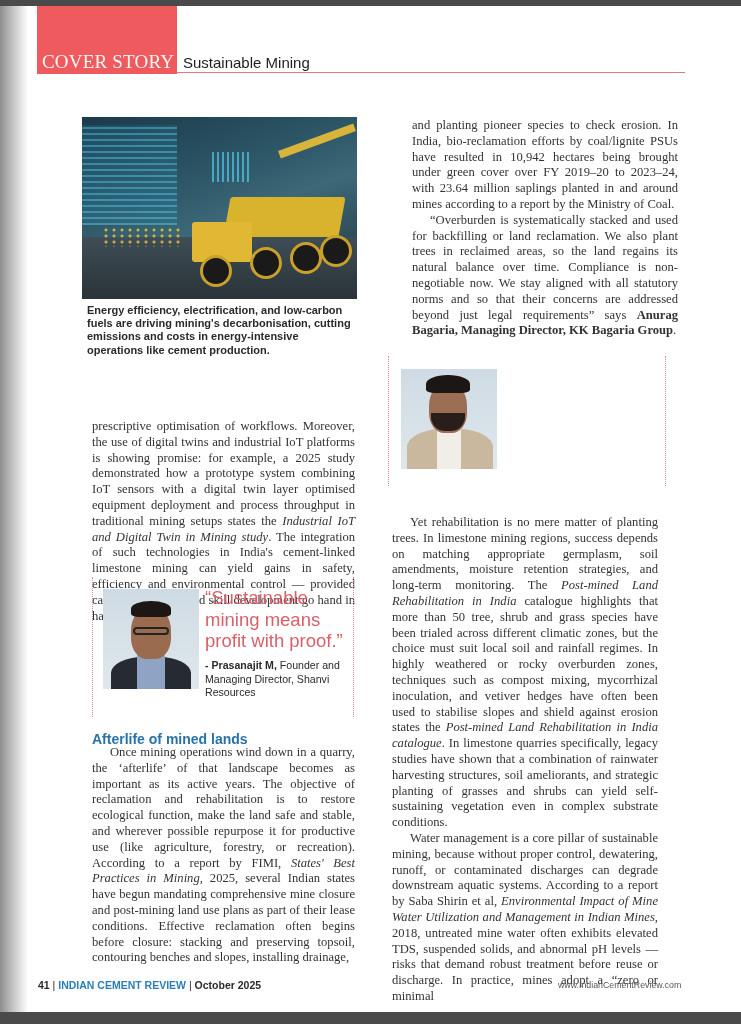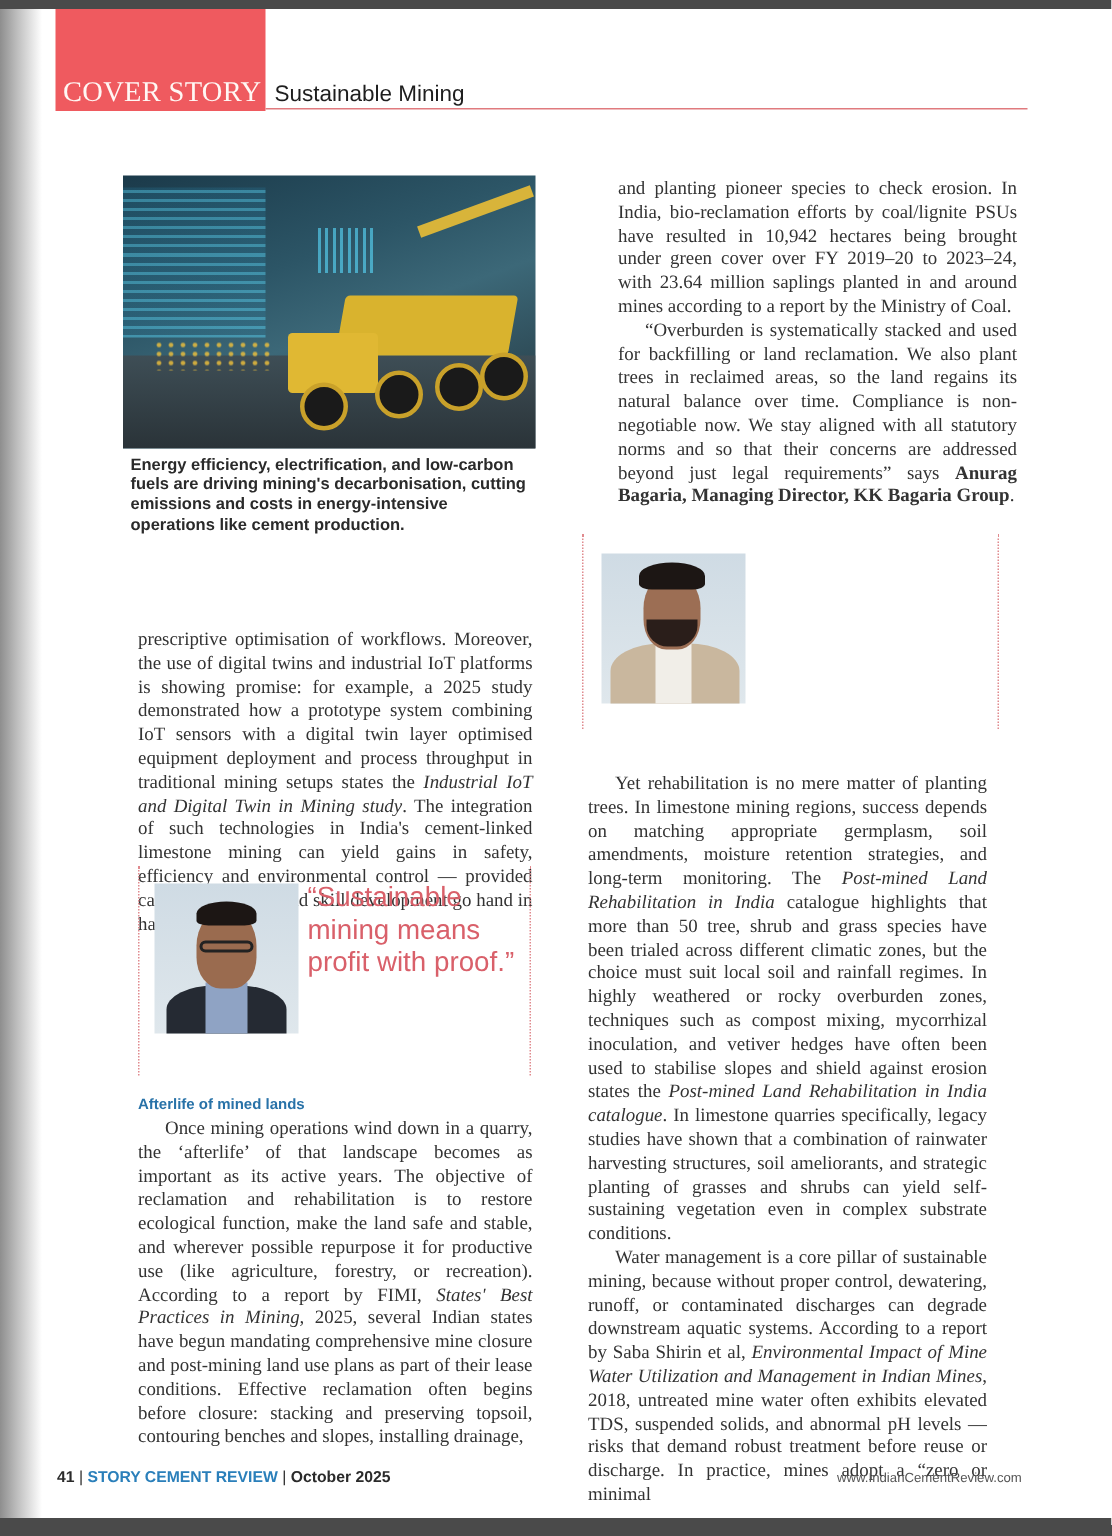--- a/index.html
+++ b/index.html
@@ -37,21 +37,21 @@
   .qb1 { left:388px; top:356px; width:276px; height:130px; }
   .qb2 { left:92px; top:577px; width:260px; height:140px; }
   .photo { position:absolute; background:linear-gradient(180deg,#cfdbe4 0%,#dfe7ec 100%); overflow:hidden; }
   .photo .face { position:absolute; border-radius:45% 45% 40% 40%; background:#9a6b4f; }
   .photo .hair { position:absolute; border-radius:50% 50% 20% 20%; background:#1c1614; }
   .photo .body { position:absolute; border-radius:40% 40% 0 0; }
   .quote-text { position:absolute; font-family:"Liberation Sans", sans-serif; color:#d9606a; font-size:18.5px; line-height:21.5px; }
   .attrib { position:absolute; font-family:"Liberation Sans", sans-serif; font-size:10.6px; line-height:13.5px; color:#2a2a2a; }
   .attrib b { font-weight:bold; }
 
-  .subhead { position:absolute; left:92px; top:731px; font-family:"Liberation Sans", sans-serif; font-weight:bold; font-size:10px; color:#2872a8; }
+  .subhead { position:absolute; left:92px; top:731px; font-family:"Liberation Sans", sans-serif; font-weight:bold; font-size:14px; color:#2872a8; }
 
   .footer-left { position:absolute; left:38px; top:979px; font-family:"Liberation Sans", sans-serif; font-size:10.5px; color:#2a2a2a; font-weight:bold; }
   .footer-left .pub { color:#2a7fba; }
   .footer-left .date { font-weight:bold; }
   .footer-right { position:absolute; left:558px; top:980px; font-family:"Liberation Sans", sans-serif; font-size:8.8px; color:#555; }
 </style>
 </head>
 <body>
 
 <div class="topbar"></div>
@@ -83,20 +83,21 @@
 
 <div class="quote-box qb2">
   <div class="photo" style="left:10px;top:12px;width:96px;height:100px;">
     <div class="body" style="left:8px;top:68px;width:80px;height:40px;background:#252a33;"></div>
     <div class="body" style="left:34px;top:66px;width:28px;height:40px;background:#8fa3c4;border-radius:0;"></div>
     <div class="face" style="left:28px;top:18px;width:40px;height:52px;"></div>
     <div class="hair" style="left:28px;top:12px;width:40px;height:16px;"></div>
     <div style="position:absolute;left:30px;top:38px;width:36px;height:8px;border:2px solid #222;border-radius:4px;box-sizing:border-box;"></div>
   </div>
   <div class="quote-text" style="left:112px;top:10px;width:140px;">“Sustainable mining means profit with proof.”</div>
+  <div class="attrib" style="left:112px;top:82px;width:140px;"><b>- Prasanajit M,</b><span> Founder and Managing Director, Shanvi Resources</span></div>
 </div>
 
 <div class="subhead">Afterlife of mined lands</div>
 
 <div class="col col1b">
   <p class="indent"><span>Once mining operations wind down in a quarry, the ‘afterlife’ of that landscape becomes as important as its active years. The objective of reclamation and rehabilitation is to restore ecological function, make the land safe and stable, and wherever possible repurpose it for productive use (like agriculture, forestry, or recreation). According to a report by FIMI, </span><i>States' Best Practices in Mining,</i><span> 2025, several Indian states have begun mandating comprehensive mine closure and post-mining land use plans as part of their lease conditions. Effective reclamation often begins before closure: stacking and preserving topsoil, contouring benches and slopes, installing drainage,</span></p>
 </div>
 
 <div class="col col2a">
   <p>and planting pioneer species to check erosion. In India, bio-reclamation efforts by coal/lignite PSUs have resulted in 10,942 hectares being brought under green cover over FY 2019–20 to 2023–24, with 23.64 million saplings planted in and around mines according to a report by the Ministry of Coal.</p>
@@ -112,17 +113,17 @@
     <div style="position:absolute;left:30px;top:44px;width:34px;height:18px;background:#2a1e1a;border-radius:0 0 14px 14px;"></div>
   </div>
 </div>
 
 <div class="col col2b">
   <p class="indent"><span>Yet rehabilitation is no mere matter of planting trees. In limestone mining regions, success depends on matching appropriate germplasm, soil amendments, moisture retention strategies, and long-term monitoring. The </span><i>Post-mined Land Rehabilitation in India</i><span> catalogue highlights that more than 50 tree, shrub and grass species have been trialed across different climatic zones, but the choice must suit local soil and rainfall regimes. In highly weathered or rocky overburden zones, techniques such as compost mixing, mycorrhizal inoculation, and vetiver hedges have often been used to stabilise slopes and shield against erosion states the </span><i>Post-mined Land Rehabilitation in India catalogue</i><span>. In limestone quarries specifically, legacy studies have shown that a combination of rainwater harvesting structures, soil ameliorants, and strategic planting of grasses and shrubs can yield self-sustaining vegetation even in complex substrate conditions.</span></p>
   <p class="indent"><span>Water management is a core pillar of sustainable mining, because without proper control, dewatering, runoff, or contaminated discharges can degrade downstream aquatic systems. According to a report by Saba Shirin et al, </span><i>Environmental Impact of Mine Water Utilization and Management in Indian Mines</i><span>, 2018, untreated mine water often exhibits elevated TDS, suspended solids, and abnormal pH levels — risks that demand robust treatment before reuse or discharge. In practice, mines adopt a “zero or minimal</span></p>
 </div>
 
 <div class="footer-left">
-  <span>41</span><span style="font-weight:normal;"> | </span><span class="pub">STORY CEMENT REVIEW</span><span style="font-weight:normal;"> | </span><span class="date">October 2025</span>
+  <span>41</span><span style="font-weight:normal;"> | </span><span class="pub">INDIAN CEMENT REVIEW</span><span style="font-weight:normal;"> | </span><span class="date">October 2025</span>
 </div>
 <div class="footer-right">www.IndianCementReview.com</div>
 
 <div class="bottombar"></div>
 
 </body></html>

